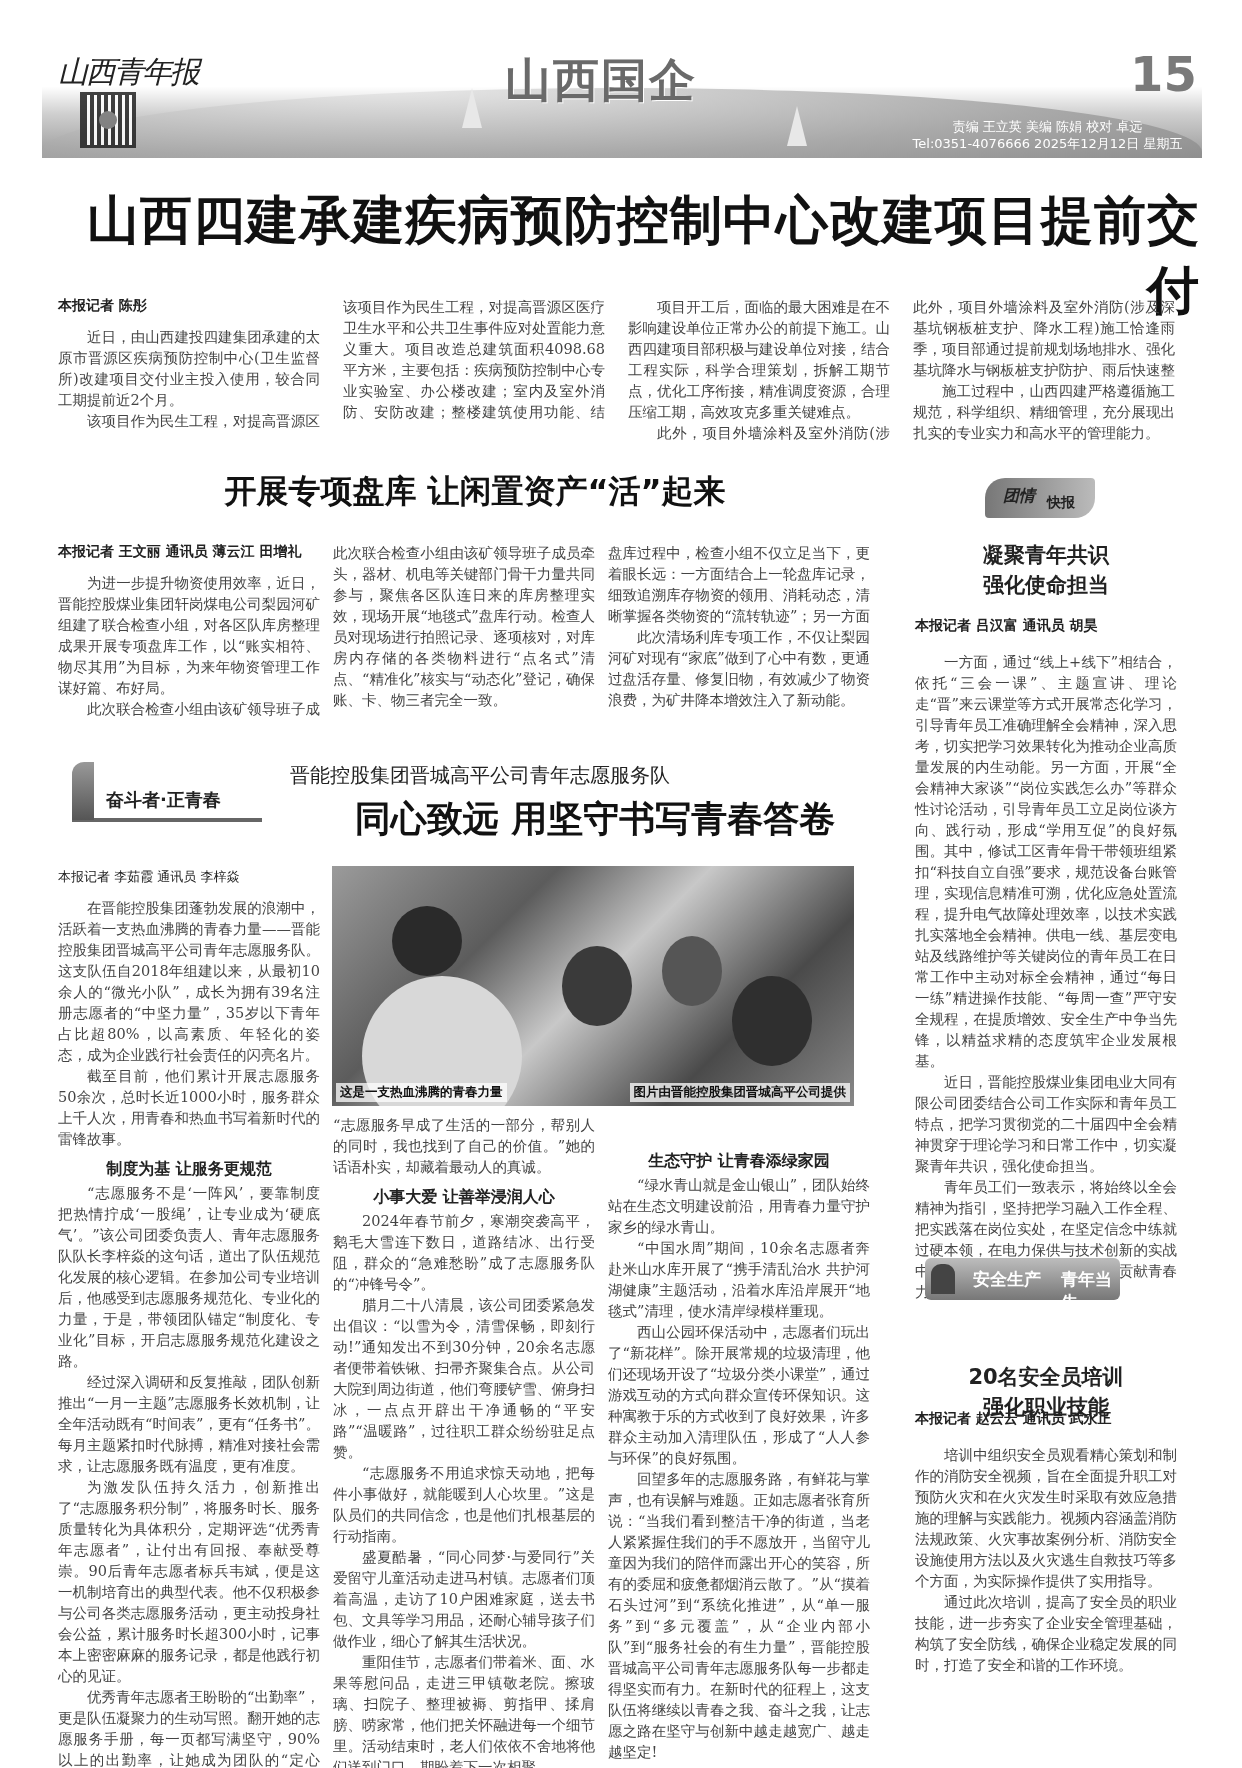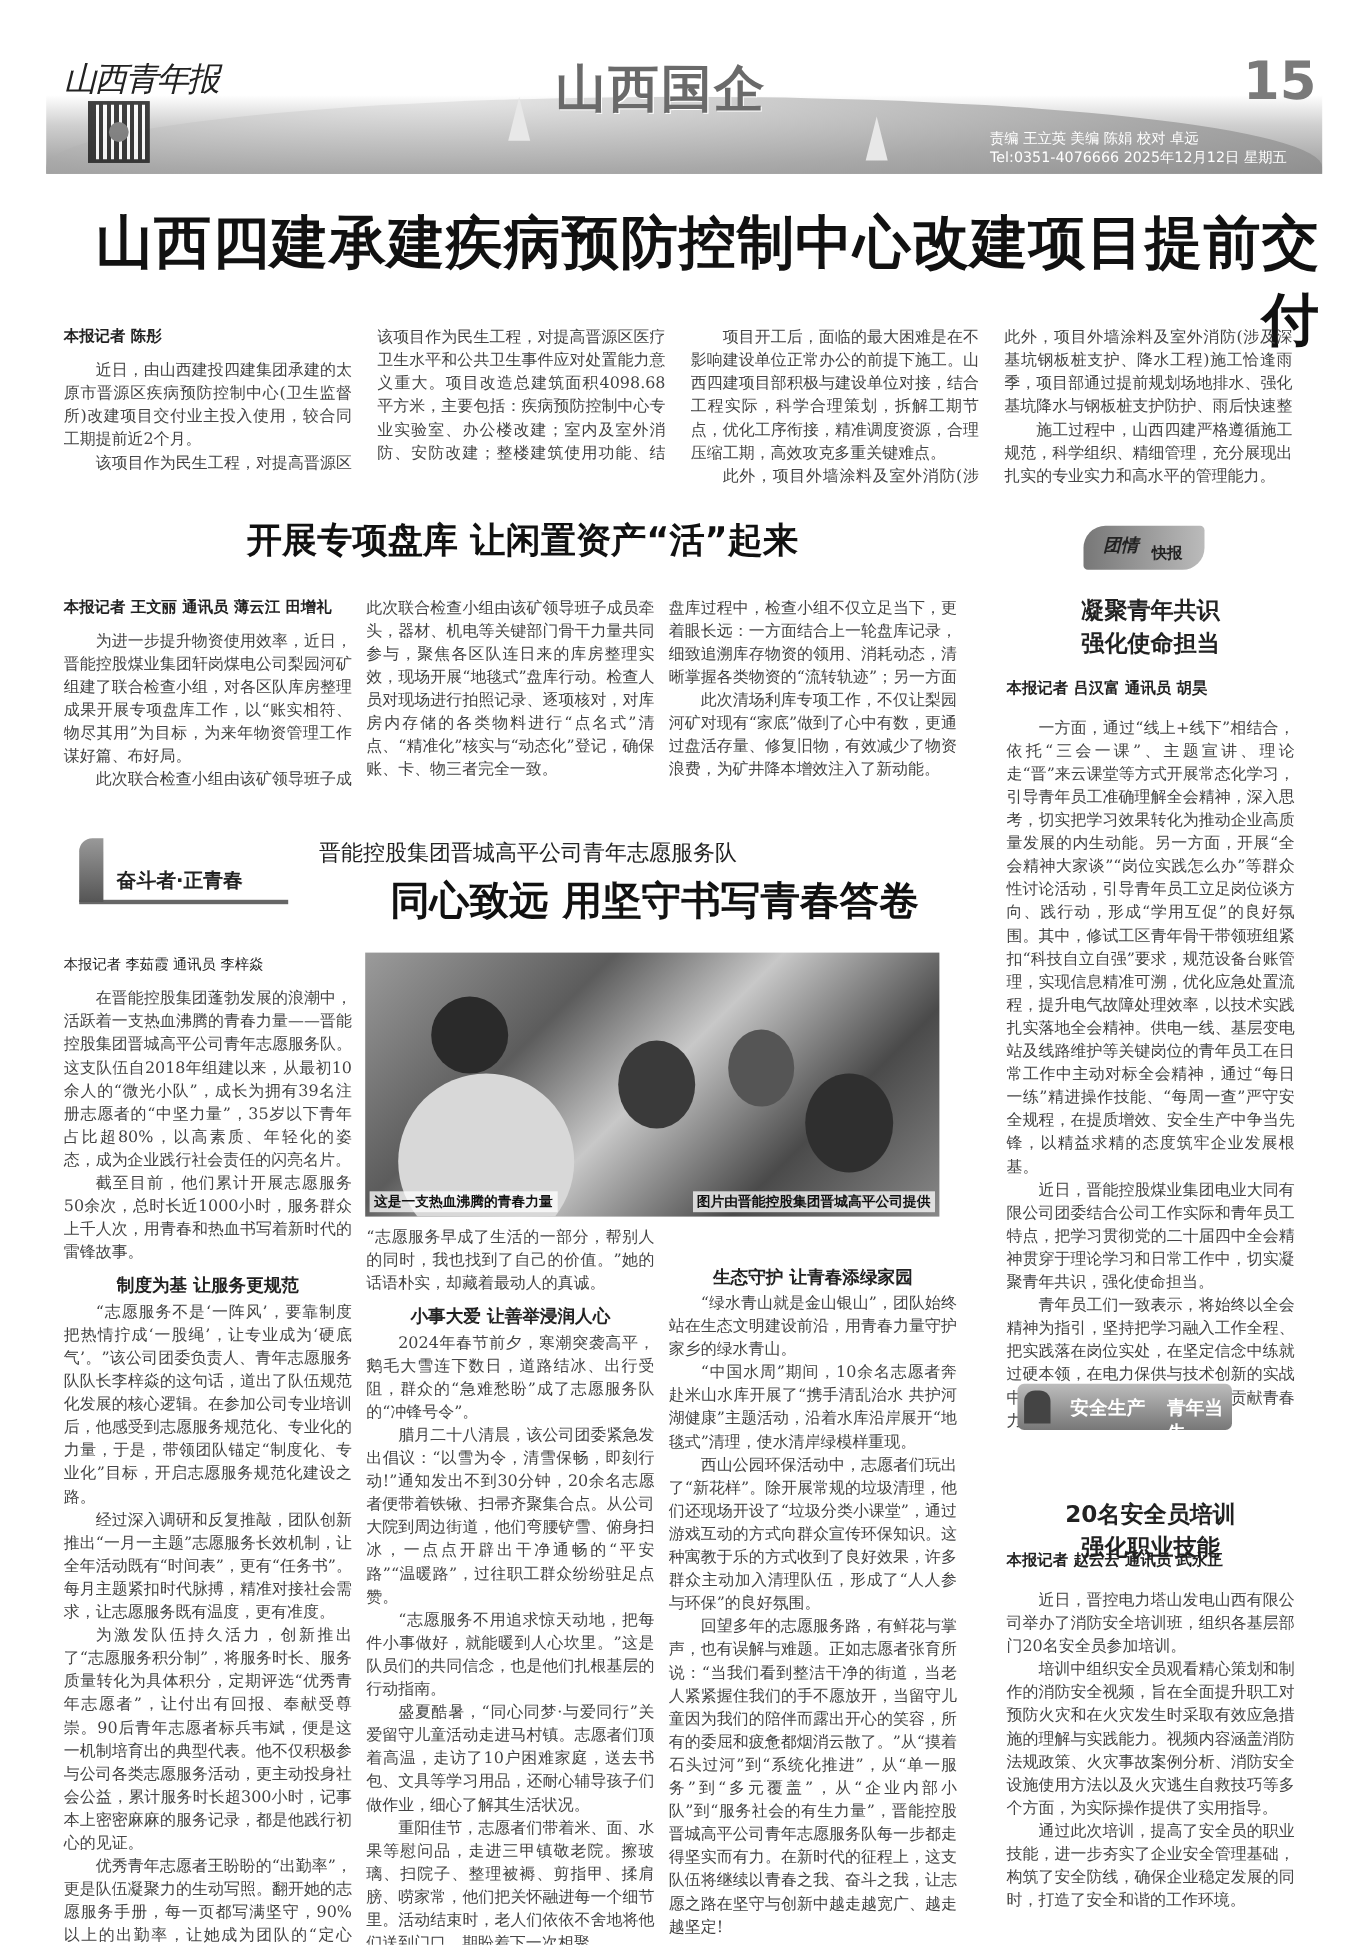--- a/index.html
+++ b/index.html
@@ -6,21 +6,21 @@
 body{width:1242px;height:1768px;background:#fff;font-family:"DejaVu Serif","Liberation Serif",serif;color:#333;position:relative;overflow:hidden}
 .abs{position:absolute}
 .masthead{left:42px;top:48px;width:1160px;height:110px;background:linear-gradient(180deg,#fff 0%,#fff 35%,#cfcfcf 60%,#9a9a9a 100%);overflow:hidden}
 .masthead .wave{position:absolute;left:0;top:40px;width:100%;height:80px;background:radial-gradient(ellipse at 30% 0%,#e9e9e9 0%,#a9a9a9 60%,#8a8a8a 100%);border-radius:50% 50% 0 0/80% 80% 0 0}
 .logo-script{left:58px;top:52px;font-family:"DejaVu Serif",serif;font-style:italic;font-size:30px;color:#222;letter-spacing:-2px}
 .qr{left:80px;top:92px;width:56px;height:56px;background:repeating-linear-gradient(90deg,#222 0 4px,#fff 4px 7px),#222;border:3px solid #222;opacity:.85}
 .qr:after{content:"";position:absolute;left:16px;top:16px;width:18px;height:18px;background:#777;border-radius:50%}
 .section-name{left:505px;top:50px;font-family:"DejaVu Sans",sans-serif;font-weight:bold;font-size:46px;color:#6a6a6a;letter-spacing:2px;text-shadow:1px 1px 0 #fff}
 .page-num{left:1130px;top:46px;font-family:"DejaVu Sans",sans-serif;font-weight:bold;font-size:48px;color:#7a7a7a}
 .sail{width:0;height:0;border-left:10px solid transparent;border-right:10px solid transparent;border-bottom:40px solid #e8e8e8}
-.editors{left:900px;top:118px;width:295px;text-align:left;font-family:"DejaVu Sans",sans-serif;font-size:13px;color:#fff;line-height:17px}
+.editors{left:900px;top:118px;width:295px;text-align:center;font-family:"DejaVu Sans",sans-serif;font-size:13px;color:#fff;line-height:17px}
 .h1{left:40px;top:186px;width:1160px;text-align:right;font-family:"DejaVu Sans",sans-serif;font-weight:bold;font-size:52px;color:#111;letter-spacing:1px}
 .byline{font-family:"DejaVu Sans",sans-serif;font-weight:bold;font-size:14px;color:#222}
 .col{font-size:14.5px;line-height:21px;color:#444;text-align:justify}
 .col p{text-indent:2em}
 .h2{font-family:"DejaVu Sans",sans-serif;font-weight:bold;font-size:32px;color:#111;text-align:center}
 .subhead{font-family:"DejaVu Sans",sans-serif;font-weight:bold;font-size:16px;color:#222;text-align:center;margin:8px 0 4px}
 .side-title{font-family:"DejaVu Sans",sans-serif;font-weight:bold;font-size:21px;color:#222;text-align:center;line-height:30px}
 .badge{font-family:"DejaVu Sans",sans-serif;font-weight:bold;color:#222}
 .photo{left:332px;top:866px;width:522px;height:240px;background:linear-gradient(135deg,#9b9b9b 0%,#5c5c5c 30%,#c8c8c8 50%,#4a4a4a 75%,#888 100%);overflow:hidden}
 .photo .cap{position:absolute;bottom:4px;font-family:"DejaVu Sans",sans-serif;font-weight:bold;font-size:12.5px;color:#111;background:rgba(255,255,255,.75);padding:1px 4px}
@@ -96,21 +96,20 @@
   <span class="abs" style="left:6px;top:6px;width:24px;height:30px;background:#444;border-radius:10px 10px 0 0"></span>
   <span class="badge abs" style="left:48px;top:10px;font-size:17px;color:#fff">安全生产</span>
   <span class="badge abs" style="left:136px;top:10px;font-size:17px;color:#fff">青年当先</span>
 </div>
 <div class="abs side-title" style="left:915px;top:1362px;width:262px">
   <div>20名安全员培训</div>
   <div>强化职业技能</div>
 </div>
 <div class="abs byline" style="left:915px;top:1410px">本报记者 赵云云 通讯员 武永正</div>
 <div class="abs col" style="left:915px;top:1445px;width:262px">
-  <p>近日，晋控电力塔山发电山西有限公司举办了消防安全培训班，组织各基层部门20名安全员参加培训。</p>
   <p>培训中组织安全员观看精心策划和制作的消防安全视频，旨在全面提升职工对预防火灾和在火灾发生时采取有效应急措施的理解与实践能力。视频内容涵盖消防法规政策、火灾事故案例分析、消防安全设施使用方法以及火灾逃生自救技巧等多个方面，为实际操作提供了实用指导。</p>
   <p>通过此次培训，提高了安全员的职业技能，进一步夯实了企业安全管理基础，构筑了安全防线，确保企业稳定发展的同时，打造了安全和谐的工作环境。</p>
 </div>
 
 <div class="abs" style="left:72px;top:772px;width:190px;height:50px;border-bottom:4px solid #666">
   <span class="abs" style="left:0;top:-10px;width:22px;height:58px;background:linear-gradient(180deg,#999,#555);border-radius:12px 0 0 0"></span>
   <span class="badge abs" style="left:34px;top:16px;font-size:18px">奋斗者·正青春</span>
 </div>
 <div class="abs" style="left:290px;top:762px;width:610px;text-align:left;font-size:20px;color:#222;font-family:'DejaVu Serif',serif">晋能控股集团晋城高平公司青年志愿服务队</div>
 <div class="abs h2" style="left:290px;top:795px;width:610px;font-size:36px">同心致远 用坚守书写青春答卷</div>

